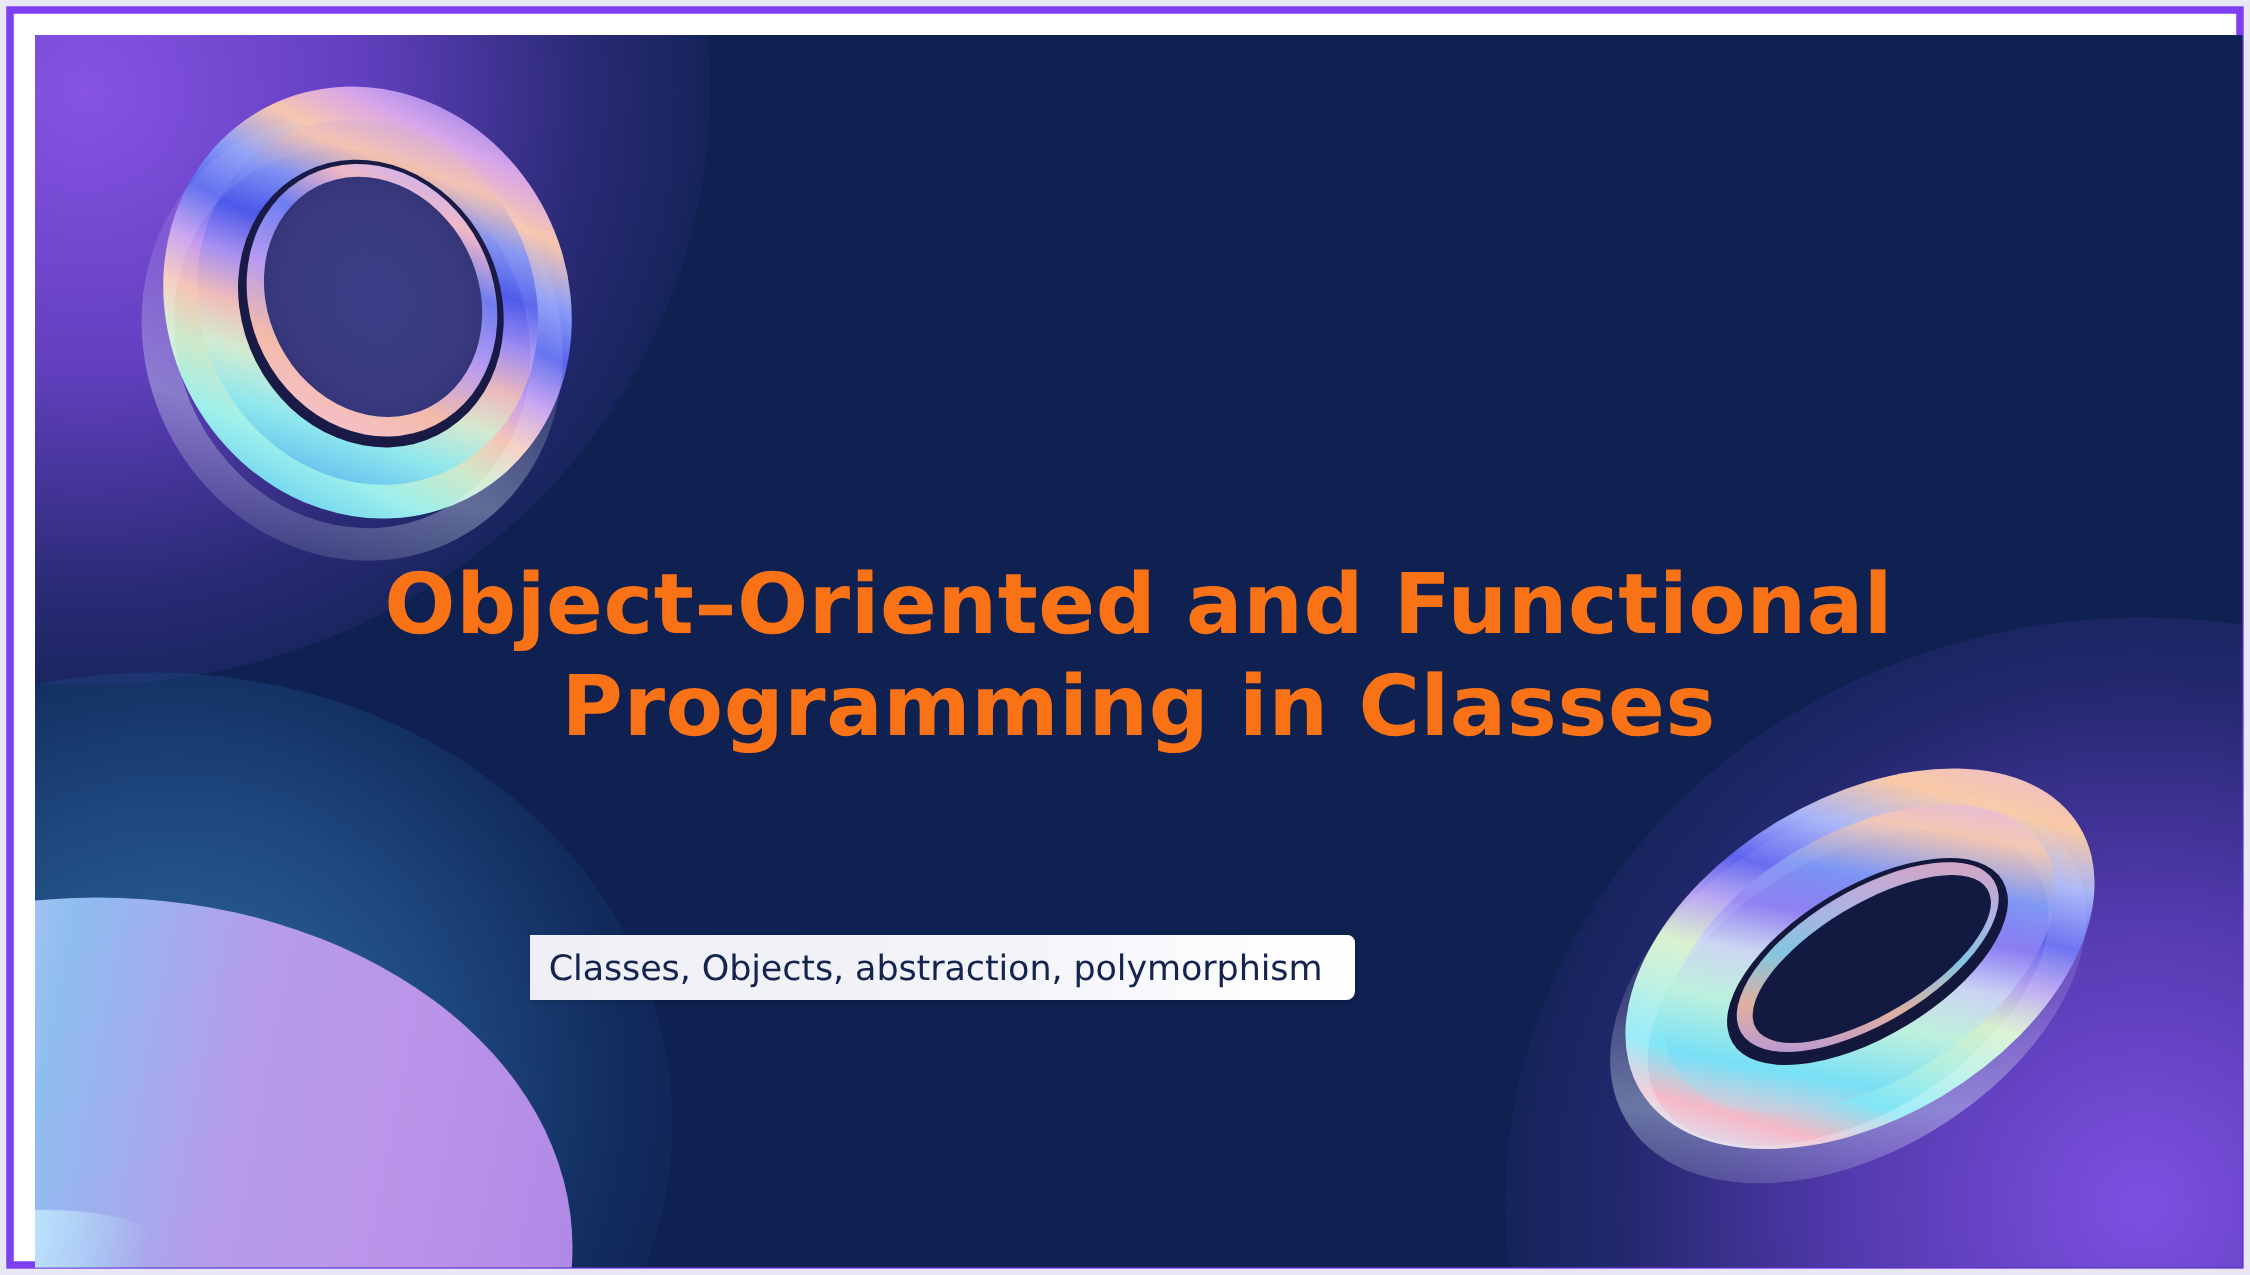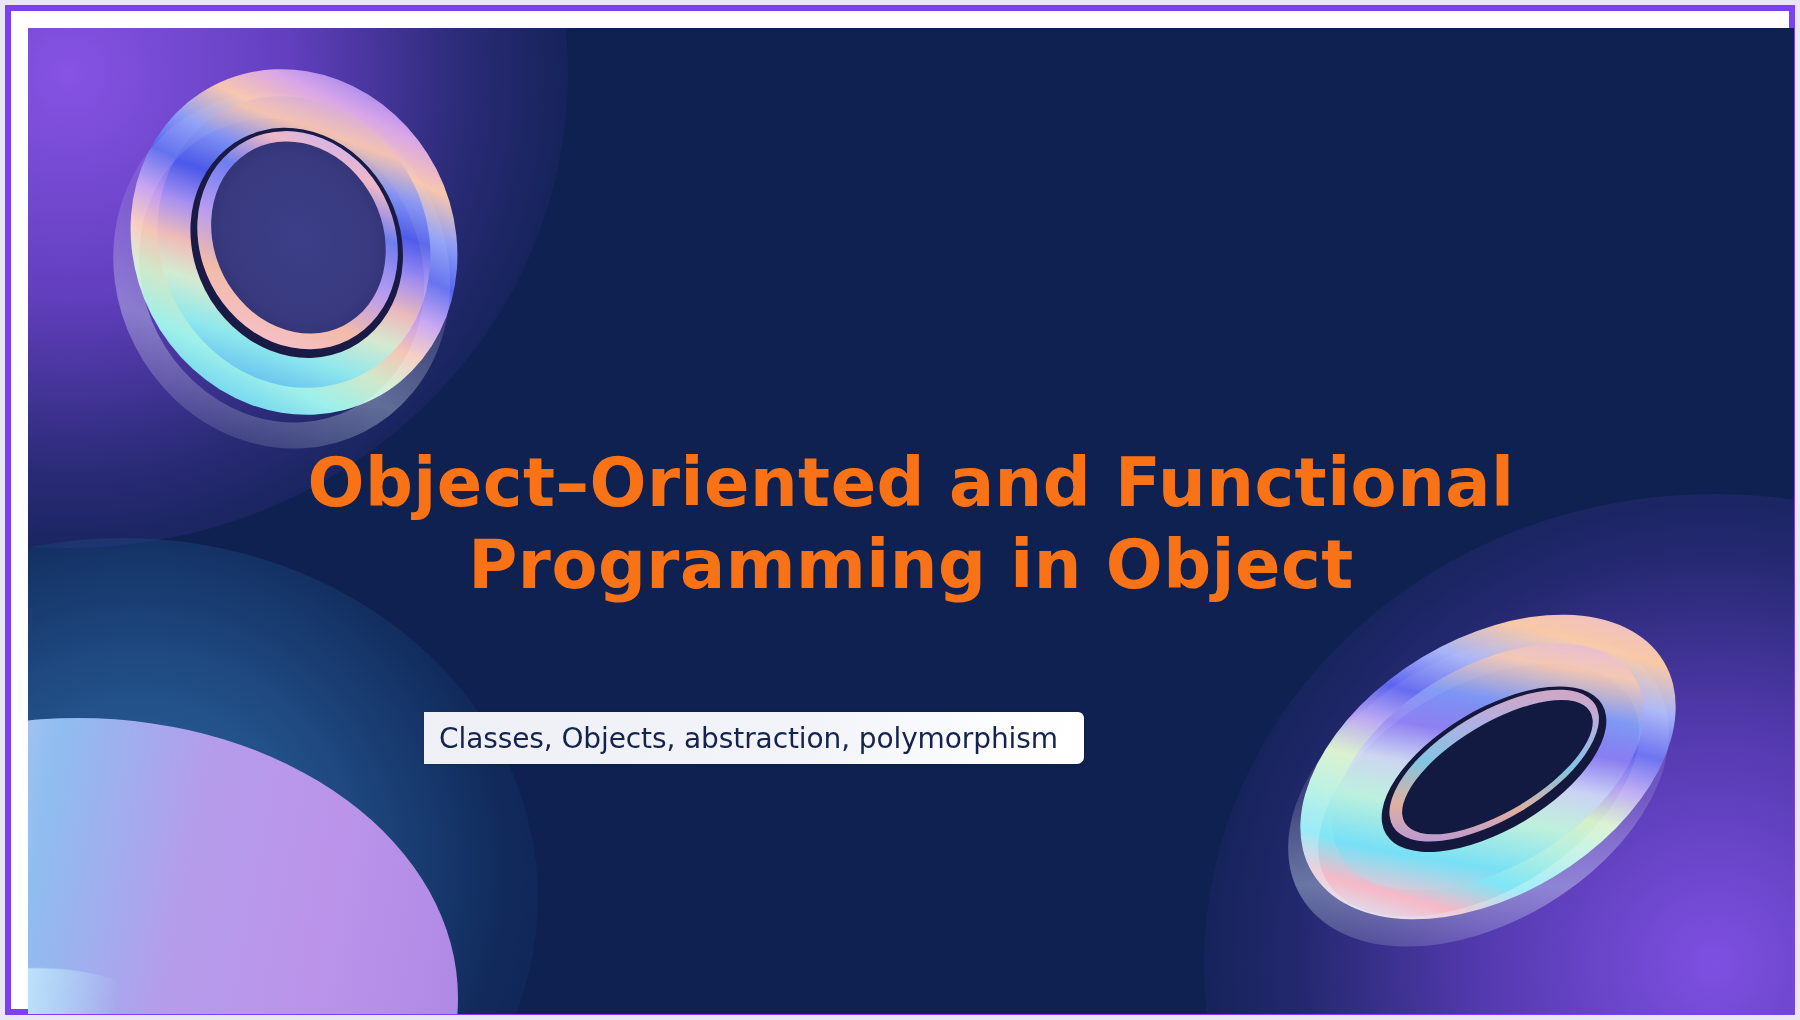--- a/index.html
+++ b/index.html
@@ -120,21 +120,21 @@
     font-weight:700;
     font-size:67px;
     line-height:1.22;
     letter-spacing:0.5px;
     white-space:nowrap;
   }
 
   
   .subtitle-plate{
     position:absolute;
-    left:396px;  top:684px;
+    left:396px;  top:720px;
     width:660px; height:52px;
     background:linear-gradient(96deg,#eef0f6 0%,#f2f4f9 58%,#fdfdfe 88%,#ffffff 100%);
     border-radius:0 6px 7px 0;
     box-shadow:0 1px 3px rgba(0,0,0,0.16);
     display:flex;
     align-items:center;
     z-index:6;
   }
   .subtitle-text{
     padding-left:15px;
@@ -273,21 +273,21 @@
             <ellipse cx="216" cy="163" rx="118" ry="53" fill="url(#brInnerRim)" opacity="0.9"></ellipse>
             <ellipse cx="218" cy="166" rx="108" ry="44" fill="#121a42"></ellipse>
 
             <ellipse cx="190" cy="176" rx="192" ry="118" fill="none" stroke="url(#brSheen)" stroke-width="30" opacity="0.62"></ellipse>
           </g>
         </svg>
       </div>
 
       <div class="title-block">
         <span class="title-line">Object–Oriented and Functional</span>
-        <span class="title-line">Programming in Object</span>
+        <span class="title-line">Programming in Classes</span>
       </div>
 
       <div class="subtitle-plate">
         <span class="subtitle-text">Classes, Objects, abstraction, polymorphism</span>
       </div>
 
     </div>
   </div>
 </div>
 

